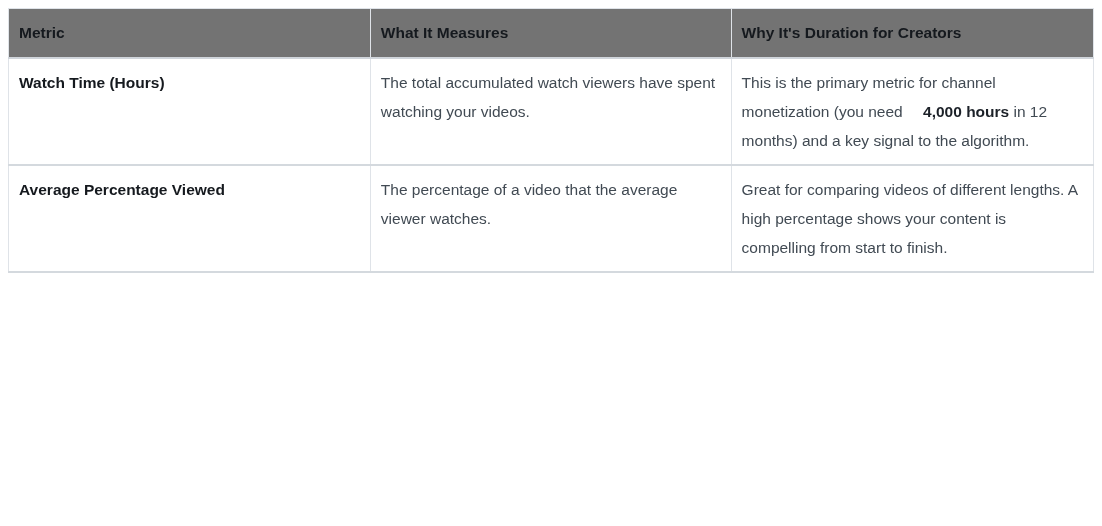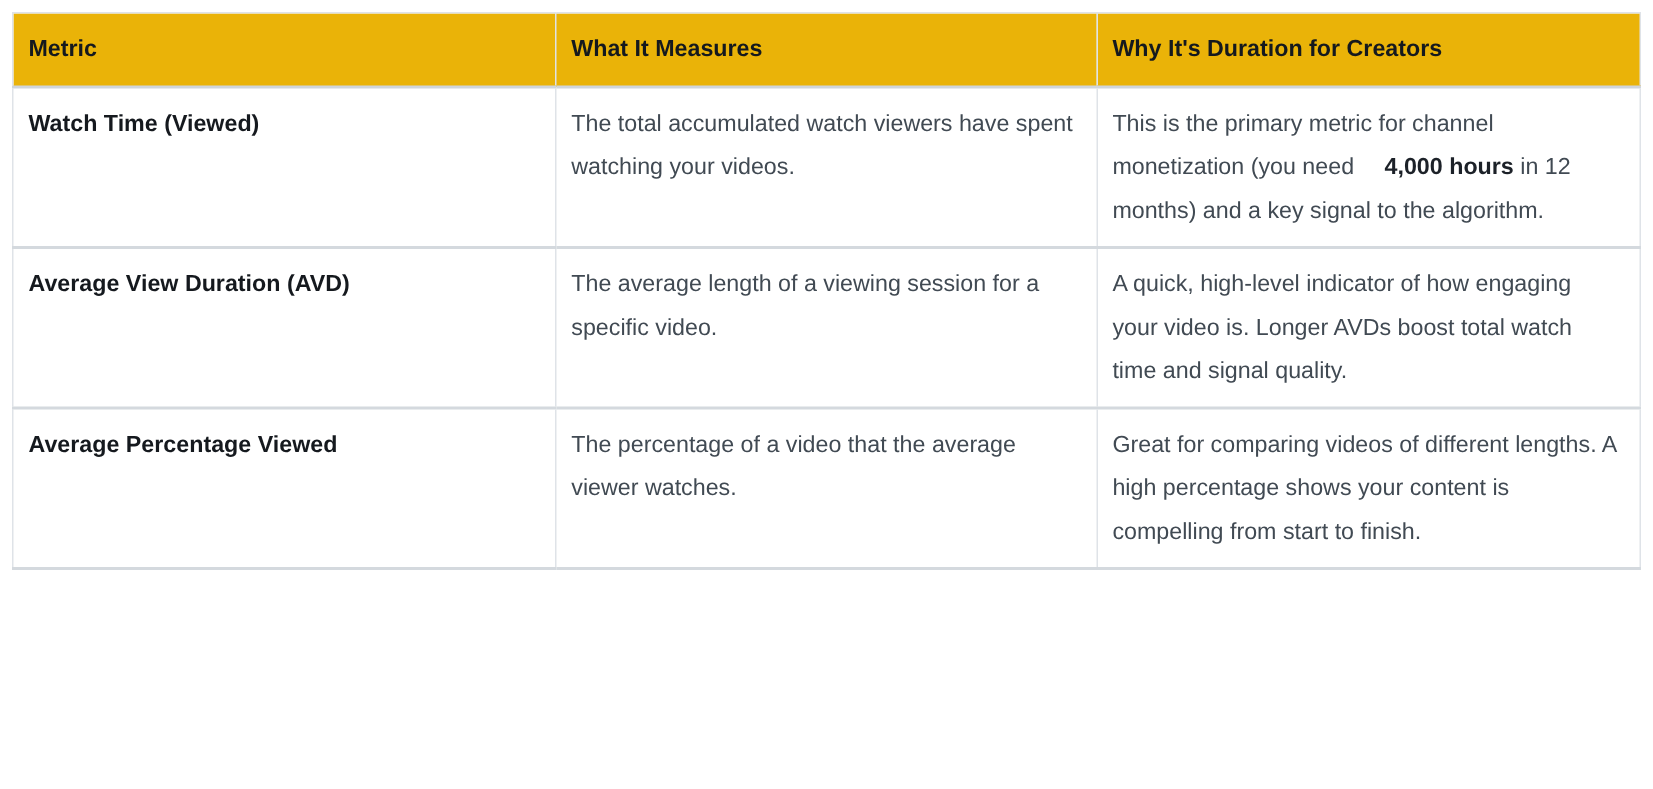--- a/index.html
+++ b/index.html
@@ -19,21 +19,21 @@
       border: 1px solid #d2d7dd;
       border-bottom: 2px solid #c9cfd6;
     }
     th, td {
       text-align: left;
       vertical-align: top;
       border: 1px solid #dfe3e8;
       border-bottom: 2px solid #d4d9de;
     }
     th {
-      background: #eab308;
+      background: #737373;
       font-size: 15.5px;
       font-weight: 700;
       color: #15191e;
       line-height: 22px;
       padding: 13px 10px;
       border-bottom: 2px solid #d0d5db;
     }
     td {
       font-size: 15.5px;
       line-height: 29px;
@@ -61,30 +61,25 @@
   </colgroup>
   <thead>
     <tr>
       <th>Metric</th>
       <th>What It Measures</th>
       <th>Why It's Duration for Creators</th>
     </tr>
   </thead>
   <tbody id="table-body">
   <tr>
-    <td class="metric-cell">Watch Time (Viewed)</td>
+    <td class="metric-cell">Watch Time (Hours)</td>
     <td class="measures-cell">The total accumulated watch viewers have spent watching your videos.</td>
     <td class="importance-cell"><span>This is the primary metric for channel monetization (you need </span><b>4,000 hours</b><span> in 12 months) and a key signal to the algorithm.</span></td>
   </tr>
 
-  <tr>
-    <td class="metric-cell">Average View Duration (AVD)</td>
-    <td class="measures-cell">The average length of a viewing session for a specific video.</td>
-    <td class="importance-cell">A quick, high-level indicator of how engaging your video is. Longer AVDs boost total watch time and signal quality.</td>
-  </tr>
 
   <tr>
     <td class="metric-cell">Average Percentage Viewed</td>
     <td class="measures-cell">The percentage of a video that the average viewer watches.</td>
     <td class="importance-cell">Great for comparing videos of different lengths. A high percentage shows your content is compelling from start to finish.</td>
   </tr>
 
 </tbody>
 </table>
 

